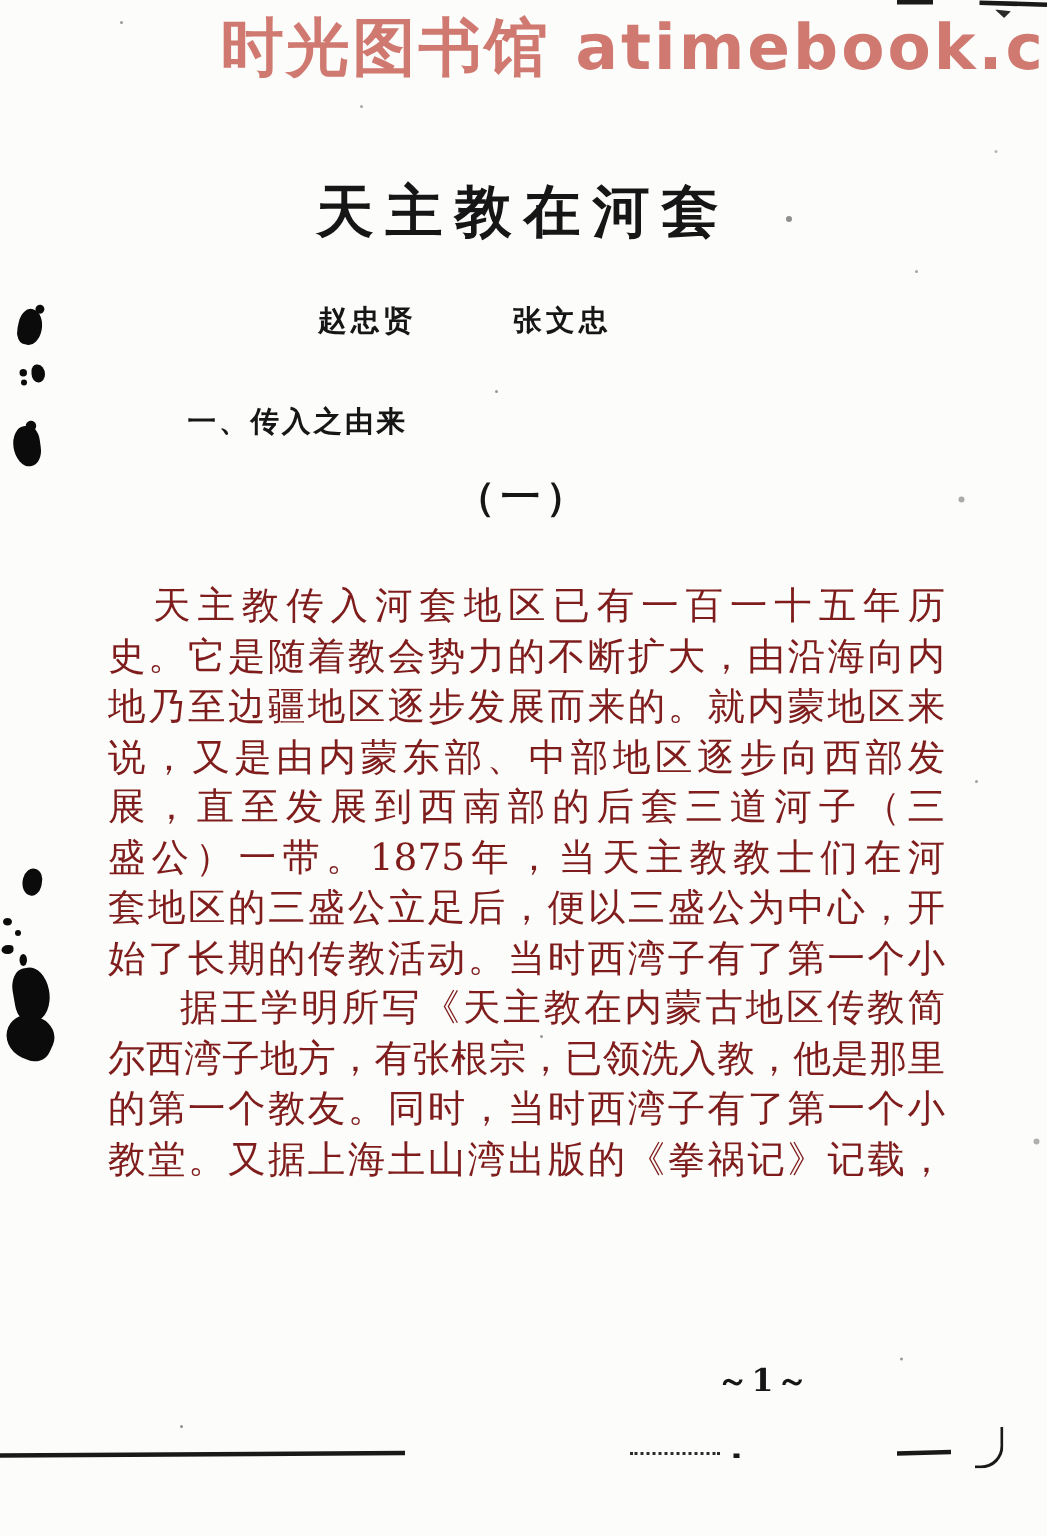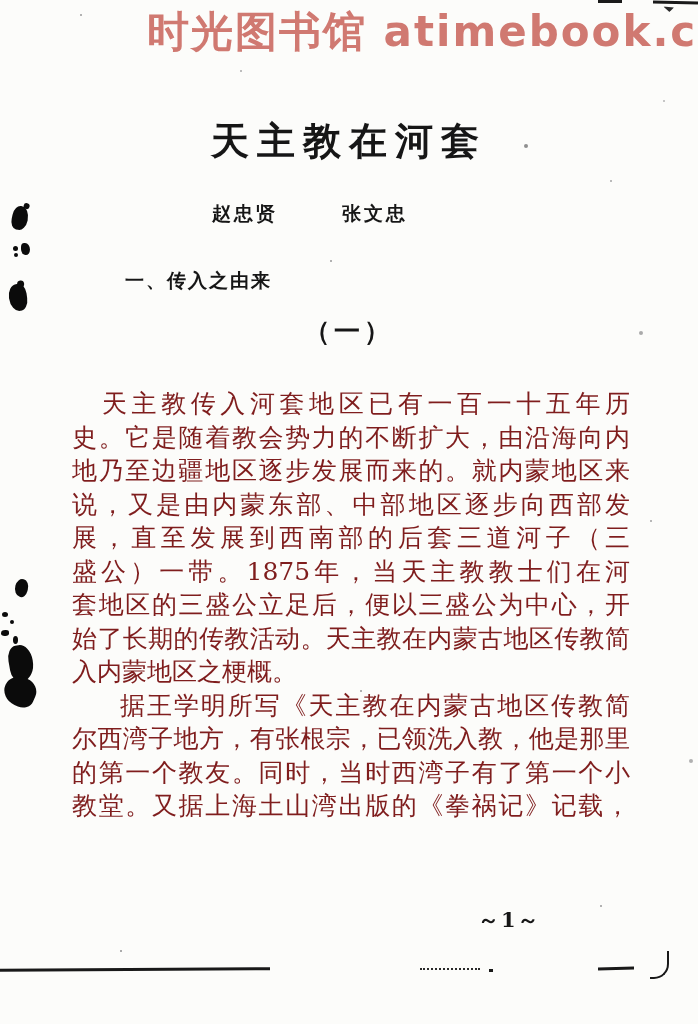--- a/index.html
+++ b/index.html
@@ -129,22 +129,21 @@
   <div class="subsection-heading">（一）</div>
 
   <div class="body-text">
     <div class="line indent-sm">天主教传入河套地区已有一百一十五年历</div>
     <div class="line">史。它是随着教会势力的不断扩大，由沿海向内</div>
     <div class="line">地乃至边疆地区逐步发展而来的。就内蒙地区来</div>
     <div class="line">说，又是由内蒙东部、中部地区逐步向西部发</div>
     <div class="line">展，直至发展到西南部的后套三道河子（三</div>
     <div class="line">盛公）一带。1875年，当天主教教士们在河</div>
     <div class="line">套地区的三盛公立足后，便以三盛公为中心，开</div>
-    <div class="line">始了长期的传教活动。天主教在内蒙古地区传教简</div>
-    <div class="line para-end">入内蒙地区之梗概。</div>
+    <div class="line">始了长期的传教活动。当时西湾子有了第一个小</div>
     <div class="line indent-lg">据王学明所写《天主教在内蒙古地区传教简</div>
     <div class="line">尔西湾子地方，有张根宗，已领洗入教，他是那里</div>
     <div class="line">的第一个教友。同时，当时西湾子有了第一个小</div>
     <div class="line">教堂。又据上海土山湾出版的《拳祸记》记载，</div>
   </div>
 
   <div class="pageno">～1～</div>
 
   <div class="blob blob-a"></div>
   <div class="spk spk-b1"></div>

